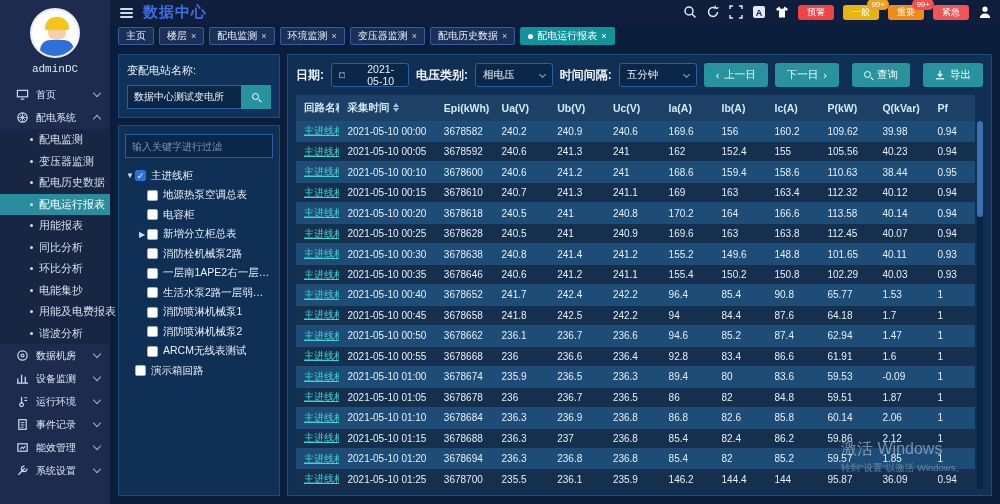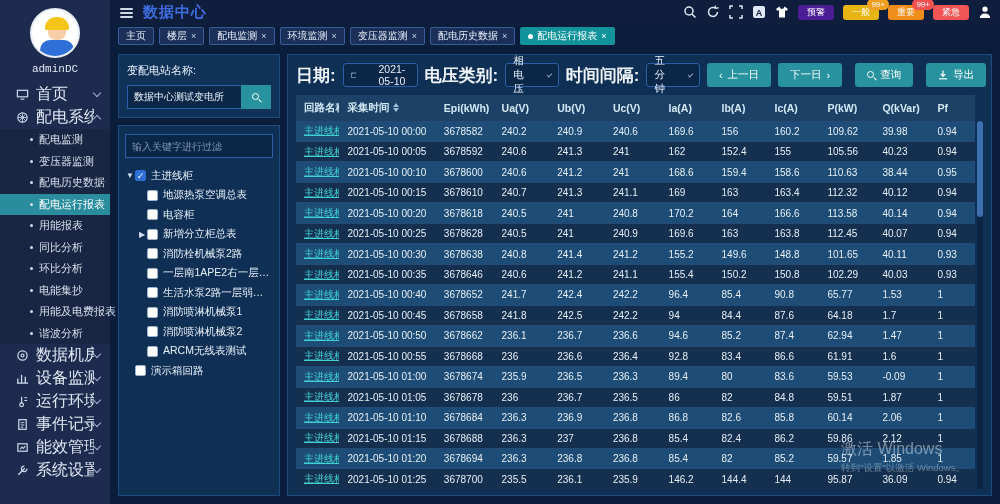--- a/index.html
+++ b/index.html
@@ -9,21 +9,21 @@
 
   
   .sidebar { width:110px; background:#1d2b4e; display:flex; flex-direction:column; flex-shrink:0; }
   .profile { padding:8px 0 4px; text-align:center;font-family:Liberation Mono, monospace; }
   .avatar { width:50px; height:50px; border-radius:50%; background:#fff; margin:0 auto; position:relative; overflow:hidden; border:2px solid #e8edf5;}
   .av-helmet { position:absolute; left:13px; top:7px; width:24px; height:13px; background:#f5c518; border-radius:12px 12px 2px 2px; z-index:3;}
   .av-face { position:absolute; left:16px; top:14px; width:18px; height:16px; background:#f6cfa8; border-radius:45%; z-index:2;}
   .av-body { position:absolute; left:8px; top:30px; width:34px; height:18px; background:#2f6fd8; border-radius:10px 10px 0 0; z-index:1;}
   .username { color:#dfe7f2; font-size:11px; margin-top:5px; }
   .nav { flex:1; display:flex; flex-direction:column; margin-top:4px; }
-  .nav-item { height:23px; display:flex; align-items:center; padding:0 10px 0 16px; color:#dfe7f2; font-size:16px; cursor:pointer; }
+  .nav-item { height:23px; display:flex; align-items:center; padding:0 10px 0 16px; color:#dfe7f2; font-size:10px; cursor:pointer; }
   .nav-item .nav-ic { width:13px; height:13px; margin-right:7px; flex-shrink:0; display:inline-flex; }
   .nav-item .nav-label { flex:1; white-space:nowrap; overflow:hidden;}
   .chev { width:6px; height:6px; border-right:1.5px solid #9fb2cf; border-bottom:1.5px solid #9fb2cf; transform:rotate(45deg); margin-top:-3px; flex-shrink:0;}
   .chev.up { transform:rotate(-135deg); margin-top:3px; }
   .subnav { background:#192643; display:flex; flex-direction:column; }
   .sub-item { height:21.5px; display:flex; align-items:center; padding-left:30px; color:#d6dfee; font-size:11px; cursor:pointer; white-space:nowrap; }
   .sub-item .dot { width:3px; height:3px; border-radius:50%; background:#d6dfee; margin-right:6px; flex-shrink:0;}
   .sub-item.active { background:#2a8d9e; color:#fff; }
 
   
@@ -58,21 +58,21 @@
   .filter-input::placeholder { color:#7d93b5; }
   .tree-row { display:flex; align-items:center; height:19.5px; color:#e8f0f8; font-size:10.5px; cursor:pointer; white-space:nowrap; overflow:hidden;}
   .tree-arrow { width:10px; font-size:8px; color:#cfdcee; flex-shrink:0; text-align:center;}
   .cbx { width:11px; height:11px; border:1px solid #9db2cf; border-radius:2px; background:#fff; margin-right:5px; flex-shrink:0; display:inline-flex; align-items:center; justify-content:center; font-size:9px; color:#fff;}
   .cbx.checked { background:#2f6fd8; border-color:#2f6fd8; }
   .tree-label { overflow:hidden; text-overflow:ellipsis; }
 
   
   .right-panel { flex:1; display:flex; flex-direction:column; min-width:0; background:#0f2f54; border:1px solid #1f4a7c; padding:8px 8px 6px; }
   .toolbar { display:flex; align-items:center; gap:7px; margin-bottom:8px; flex-shrink:0;}
-  .tb-label { color:#f0f5fb; font-size:17px; font-weight:bold; white-space:nowrap;}
+  .tb-label { color:#f0f5fb; font-size:12px; font-weight:bold; white-space:nowrap;}
   .tb-field { background:#0b2748; border:1px solid #2b5ea6; border-radius:3px; height:24px; display:flex; align-items:center; color:#e8f0fa; font-size:10.5px; padding:0 7px; gap:22px; cursor:pointer;}
   .tb-date { width:102px; }
   .tb-select { width:102px; justify-content:space-between; }
   .sel-chev { width:5px; height:5px; border-right:1.4px solid #8ea6c8; border-bottom:1.4px solid #8ea6c8; transform:rotate(45deg); margin-top:-2px;}
   .tb-btn { background:#28929e; border:none; color:#fff; font-size:10.5px; border-radius:3px; height:24px; padding:0 12px; cursor:pointer; display:flex; align-items:center; gap:5px; white-space:nowrap;}
   .tb-btn .lt,.tb-btn .gt { font-size:11px; }
   .mag { width:8px; height:8px; position:relative; display:inline-block;}
   .mag:before { content:''; position:absolute; width:5px; height:5px; border:1.4px solid #fff; border-radius:50%; left:0; top:0;}
   .mag:after { content:''; position:absolute; width:3.5px; height:1.4px; background:#fff; transform:rotate(45deg); right:-1px; bottom:0;}
 
@@ -264,21 +264,21 @@
             <svg viewBox="0 0 14 14">
               <rect x="1" y="1" width="12" height="12" rx="2" fill="#dfe8f4"></rect>
               <text x="7" y="10.5" font-size="9" font-weight="bold" fill="#0f1e3c" text-anchor="middle">A</text>
             </svg>
           </span>
           <span class="tool-ic">
             <svg viewBox="0 0 14 14">
               <path d="M4.5 1.5 L1 4 L2.5 6 L4 5 V12.5 H10 V5 L11.5 6 L13 4 L9.5 1.5 A2.5 2.5 0 0 1 4.5 1.5 Z" fill="#fff"></path>
             </svg>
           </span>
-          <span class="alert-btn" style="background: #4c1d95;">预警</span>
+          <span class="alert-btn" style="background: #ef4444;">预警</span>
           <span class="alert-btn" style="background: rgb(232, 180, 18);">一般<span class="badge" style="background: rgb(240, 160, 32);">99+</span></span>
           <span class="alert-btn" style="background: rgb(239, 140, 26);">重要<span class="badge" style="background: rgb(240, 80, 80);">99+</span></span>
           <span class="alert-btn" style="background: rgb(240, 85, 85);">紧急</span>
           <span class="tool-ic">
             <svg viewBox="0 0 14 14">
               <circle cx="7" cy="4.2" r="2.6" fill="#fff"></circle>
               <path d="M1.8 13 A5.2 4.6 0 0 1 12.2 13 Z" fill="#fff"></path>
             </svg>
           </span>
         </div>

